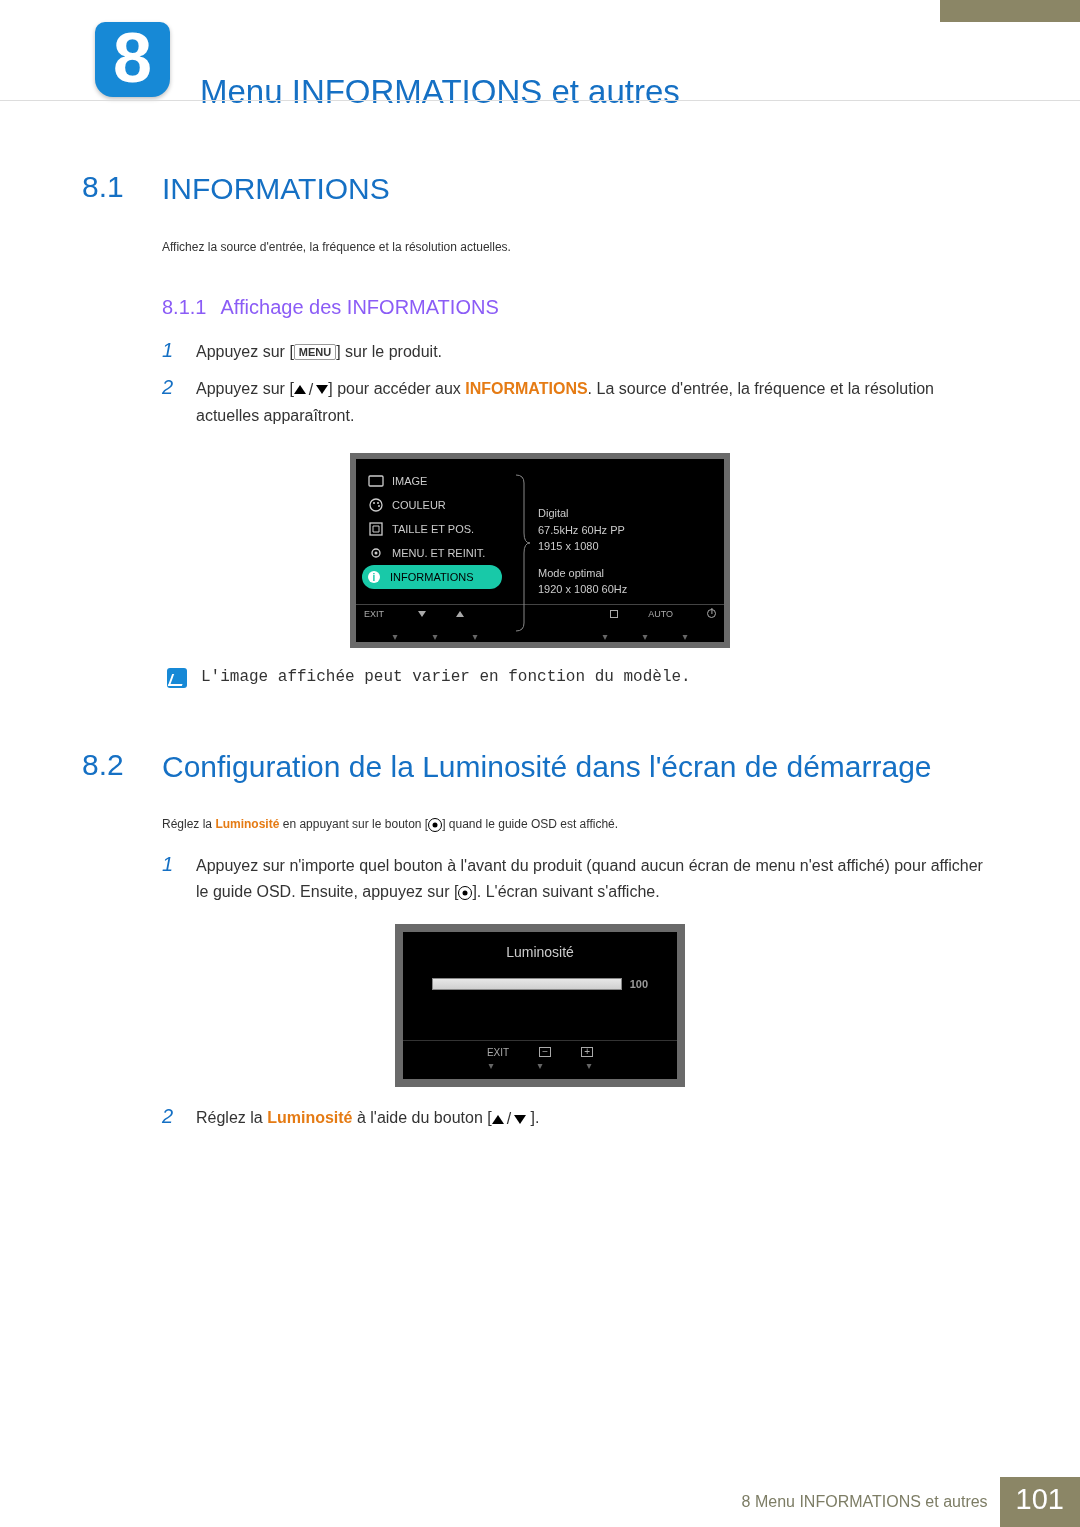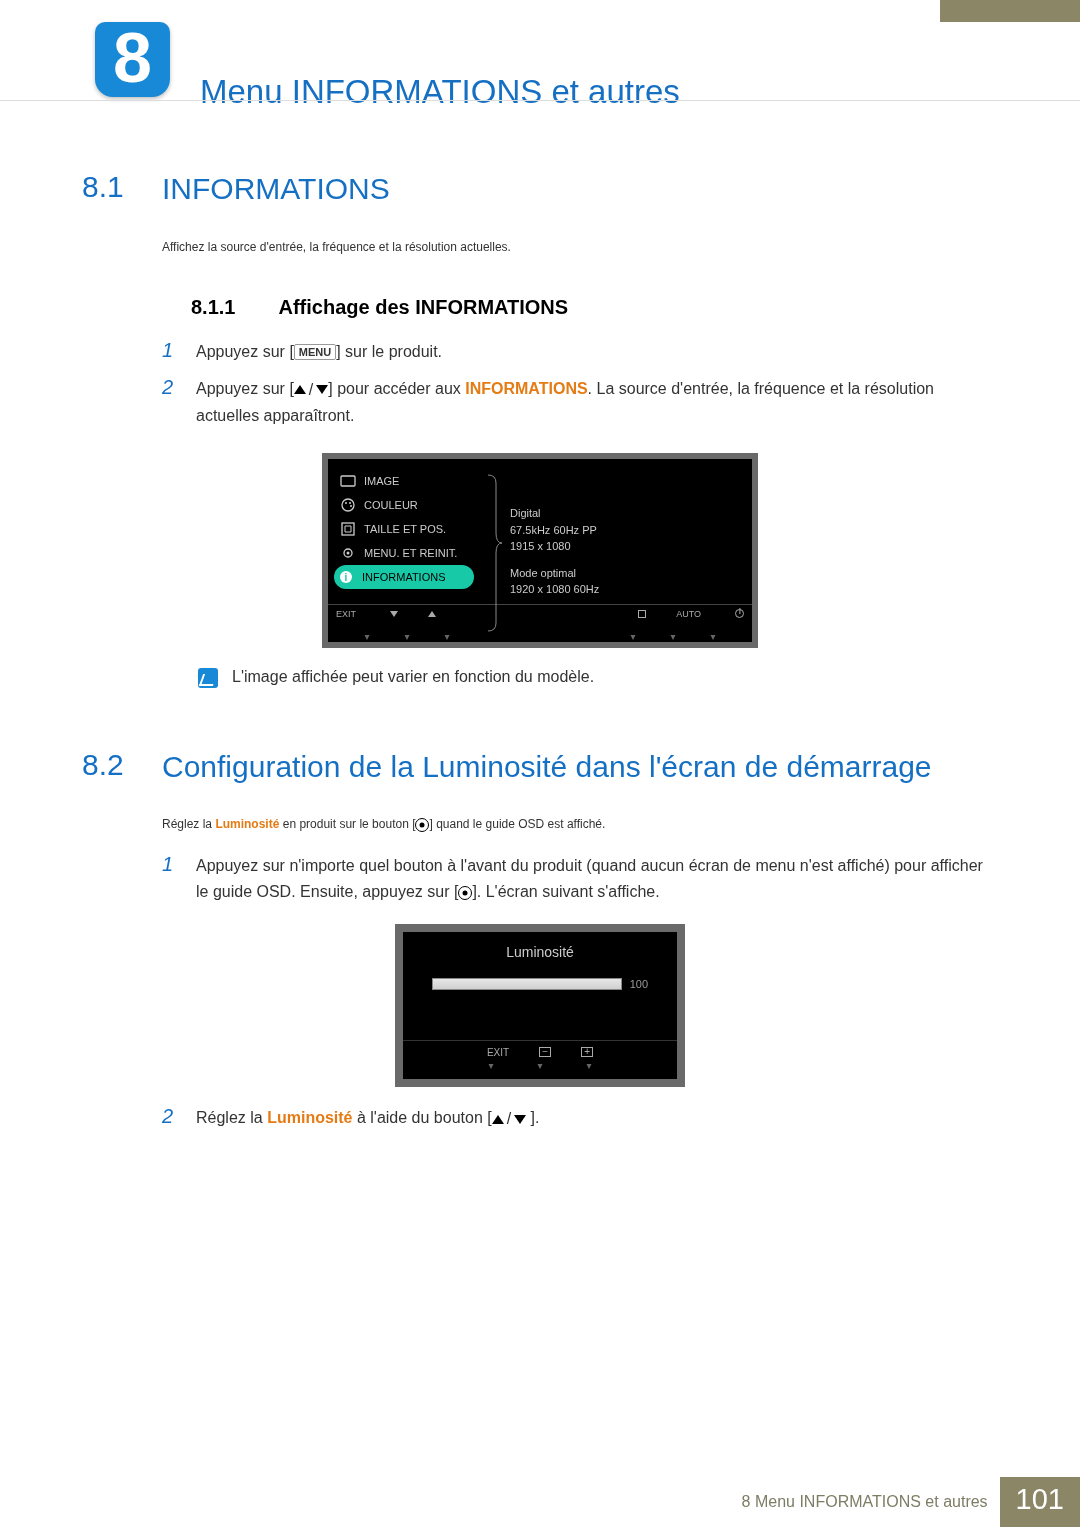--- a/index.html
+++ b/index.html
@@ -74,23 +74,22 @@
   }
   .subsec-row {
     margin-left: 80px;
     margin-top: 40px;
     display: flex;
     align-items: baseline;
     gap: 14px;
   }
   .subsec-num, .subsec-title {
     font-size: 20px;
-    color: #000000;
-    font-weight: bold;
-    margin-left: 29px;
+    color: #8b5cf6;
+    font-weight: normal;
   }
   .step-list { margin-left: 80px; margin-top: 20px; }
   .step { display: flex; align-items: flex-start; margin-bottom: 12px; }
   .step-num {
     color: #1570c4;
     font-style: italic;
     font-size: 20px;
     font-weight: normal;
     width: 34px;
     flex-shrink: 0;
@@ -118,37 +117,37 @@
   .circle-dot {
     display:inline-block; width:14px; height:14px;
     border:1.5px solid #000; border-radius:50%;
     position:relative; vertical-align:middle;
   }
   .circle-dot::after{
     content:""; position:absolute; top:50%; left:50%;
     width:5px; height:5px; background:#000; border-radius:50%;
     transform:translate(-50%,-50%);
   }
-  .note-row { display:flex; align-items:flex-start; gap:14px; margin-left:116px; margin-top:20px;}
+  .note-row { display:flex; align-items:flex-start; gap:14px; margin-left:85px; margin-top:20px;font-family:Liberation Mono, monospace;}
   .note-icon {
     width:20px; height:20px; background:#1789d6; border-radius:3px;
     position:relative; flex-shrink:0;
   }
   .note-icon::after{
     content:""; position:absolute; left:3px; bottom:2px;
     width:12px; height:10px;
     border-left:2px solid #fff; border-bottom:2px solid #fff;
     transform:skewX(-20deg);
   }
   .note-text { font-size:16px; color:#333; }
 
   
   .osd {
     margin: 25px auto 0 auto;
-    width: 436px;
+    width: 380px;
     border: 6px solid #6a6a6a;
     background:#000;
     color:#ccc;
     font-size:11px;
   }
   .osd-body{ display:flex; padding:10px 8px 6px 8px; }
   .osd-left{ width:160px; position:relative;}
   .osd-divider{
     position:absolute; top:4px; left:150px; bottom:0;
     width:16px;
@@ -181,21 +180,21 @@
   .lumbox{
     margin: 20px auto 0 auto;
     width: 290px;
     border: 8px solid #6a6a6a;
     background:#000;
     color:#ccc;
   }
   .lumbox .title{ text-align:center; font-size:14px; padding:12px 0 18px 0;}
   .lumbox .bar-row{
     display:flex; align-items:center; justify-content:center;
-    padding:0 18px 50px 18px; gap:2px;
+    padding:0 18px 50px 18px; gap:2px;font-weight:bold;
   }
   .lumbox .bar{
     width:190px; height:12px; border:1px solid #888; position:relative;
     background:linear-gradient(#e7e7e7,#d0d0d0);
   }
   .lumbox .val{ font-size:11px; color:#9a9a9a; width:24px; text-align:right;}
   .lumbox .btns{
     display:flex; gap:30px; justify-content:center;
     border-top:1px solid #333; padding:6px 0 2px 0; font-size:10px; color:#aaa;
   }
@@ -352,21 +351,21 @@
     <div class="note-text">L'image affichée peut varier en fonction du modèle.</div>
   </div>
 
   <div style="height:60px"></div>
   <div class="sec-row">
     <div class="sec-num">8.2</div>
     <div class="sec-title">Configuration de la Luminosité dans l'écran de démarrage</div>
   </div>
 
   <div class="body-text">
-    <span>Réglez la </span><span class="kw-orange">Luminosité</span><span> en produit sur le bouton [</span><span class="circle-dot"></span><span>] quand le guide OSD est affiché.</span>
+    <span>Réglez la </span><span class="kw-orange">Luminosité</span><span> en appuyant sur le bouton [</span><span class="circle-dot"></span><span>] quand le guide OSD est affiché.</span>
   </div>
 
   <div class="step-list">
     <div class="step">
       <div class="step-num">1</div>
       <div class="step-text">
         <span>Appuyez sur n'importe quel bouton à l'avant du produit (quand aucun écran de menu n'est affiché) pour afficher le guide OSD. Ensuite, appuyez sur [</span><span class="circle-dot"></span><span>]. L'écran suivant s'affiche.</span>
       </div>
     </div>
   </div>

